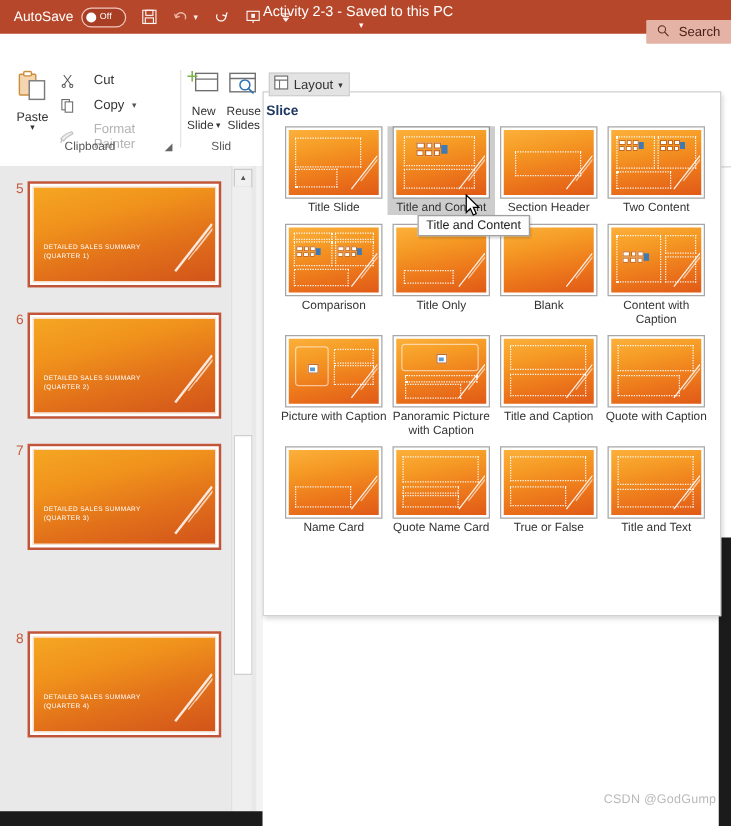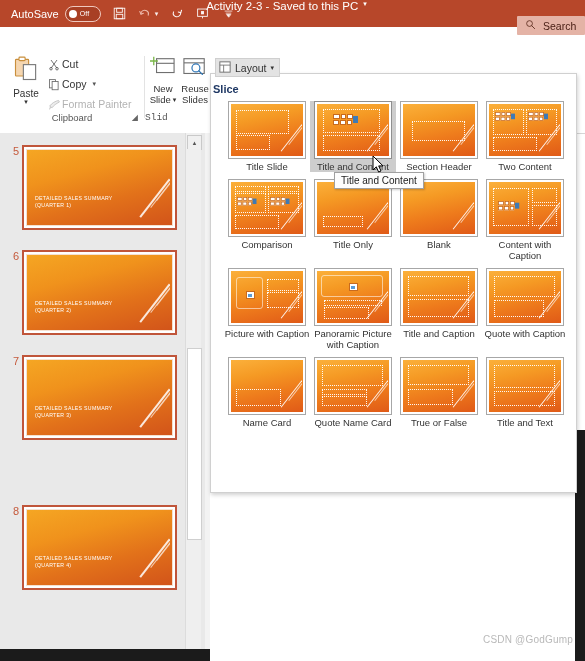--- a/index.html
+++ b/index.html
@@ -24,22 +24,22 @@
     border:1px solid #f0c8be;background:#a83f24;position:relative;
     display:flex;align-items:center;
   }
   .toggle .knob{width:8px;height:8px;border-radius:50%;background:#fff;margin-left:3px;}
   .toggle .ttext{font-size:7px;color:#fff;margin-left:3px;letter-spacing:.2px;}
   .tb-icon{margin-left:11px;width:15px;height:16px;display:flex;align-items:center;justify-content:center;opacity:.95;}
   .tb-icon svg{display:block;}
   .tb-chev{font-size:7px;margin-left:2px;opacity:.9;}
   .doc-title{
     position:absolute;left:0;right:12px;top:0;height:27px;
-    display:flex;justify-content:center;
-    font-size:11.5px;color:#fff;pointer-events:none;
+    display:flex;align-items:center;justify-content:center;
+    font-size:11.5px;color:#fff;pointer-events:none;flex-direction:column;
   }
   .doc-title span.t{pointer-events:auto;}
   .doc-caret{font-size:7px;margin-left:5px;}
   .searchbox{
     position:absolute;right:0;top:16px;height:19px;width:68px;
     background:#e4b3a6;display:flex;align-items:center;border-radius:1px;
   }
   .searchbox .mag{margin-left:8px;}
   .searchbox .sp{font-size:10.5px;color:#4a2016;margin-left:7px;}
 
@@ -69,21 +69,21 @@
   }
   .grpsep{position:absolute;top:4px;width:1px;height:62px;background:#e3e3e3;}
 
   
   #grp-clipboard{left:0;width:144px;}
   .paste-btn{position:absolute;left:8px;top:3px;width:36px;text-align:center;}
   .paste-btn .lbl{font-size:10px;color:#333;margin-top:1px;}
   .paste-btn .cv{font-size:7px;color:#333;line-height:6px;}
   .cb-item{position:absolute;left:46px;display:flex;align-items:center;font-size:10.5px;color:#333;}
   .cb-item .ci{width:16px;height:14px;display:flex;align-items:center;justify-content:center;}
-  .cb-item .cl{margin-left:0;}
+  .cb-item .cl{margin-left:13px;}
   .cb-item.dim{color:#b3b3b3;}
   .cb-chev{font-size:7px;color:#555;margin-left:6px;}
   .dlg-launcher{position:absolute;right:6px;bottom:2px;font-size:8px;color:#666;}
 
   
   #grp-slides{left:145px;width:66px;}
   .sbtn{position:absolute;top:3px;width:32px;text-align:center;}
   .sbtn .lbl{font-size:9.5px;color:#333;line-height:10px;margin-top:1px;}
 
   
@@ -348,21 +348,21 @@
             <rect x="2" y="4" width="22" height="16" fill="#fff" stroke="#6f6f6f" stroke-width="1.2"></rect>
             <path d="M2 8.5 H24" stroke="#6f6f6f" stroke-width="1.2"></path>
             <circle cx="15" cy="14" r="4.3" fill="none" stroke="#2e75b6" stroke-width="1.3"></circle>
             <path d="M18.2 17.2 L22 21" stroke="#2e75b6" stroke-width="1.5" stroke-linecap="round"></path>
           </svg>
         </span>
         <div class="lbl">Reuse</div>
         <div class="lbl">Slides</div>
       </div>
 
-      <div class="grplabel" style="left:0;width:66px;text-align:left;padding-right:2px;box-sizing:border-box;font-family:Liberation Mono, monospace;">Slid</div>
+      <div class="grplabel" style="left:0;width:66px;text-align:center;padding-right:2px;box-sizing:border-box;">Slid</div>
     </div>
 
     <div class="fontbar">
       <div class="vsep"></div>
       <div class="combo" style="width:92px;margin-left:6px;">
           <span class="cc">▾</span>
         </div>
       <div class="combo" style="width:40px;margin-left:2px;">
           <span class="cc">▾</span>
         </div>

